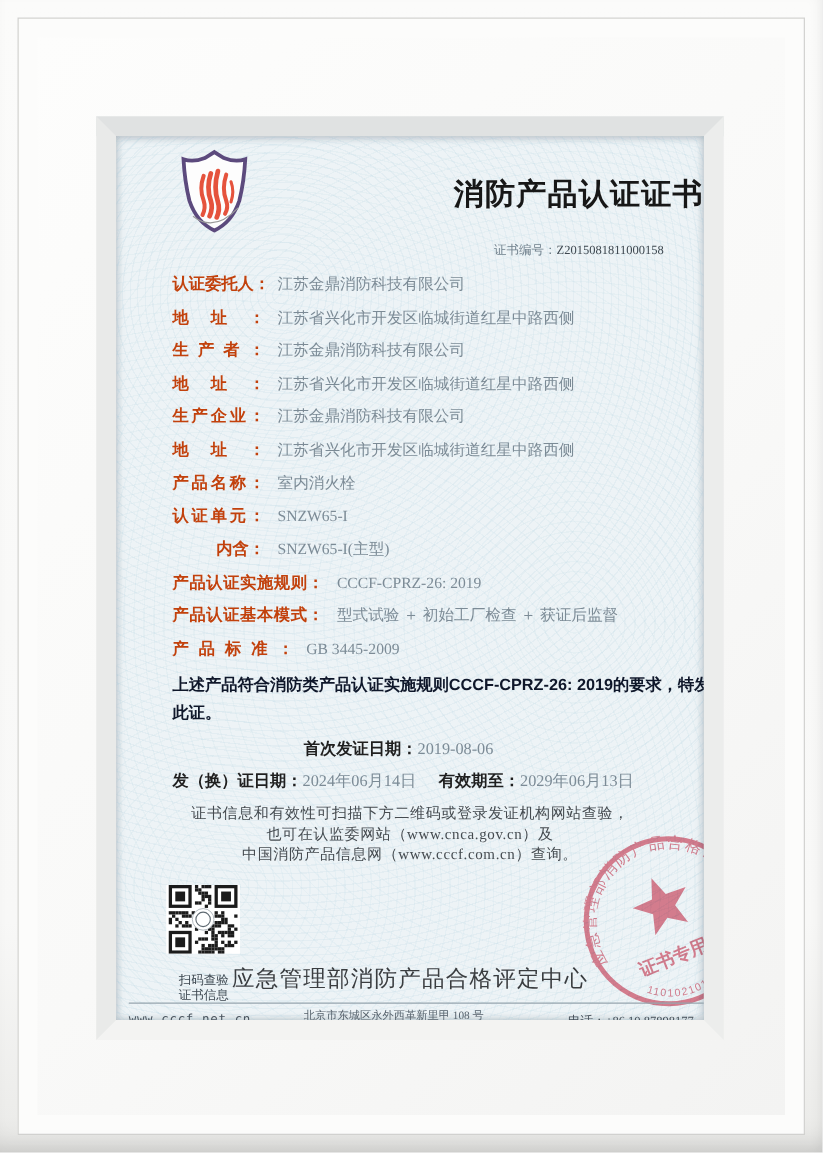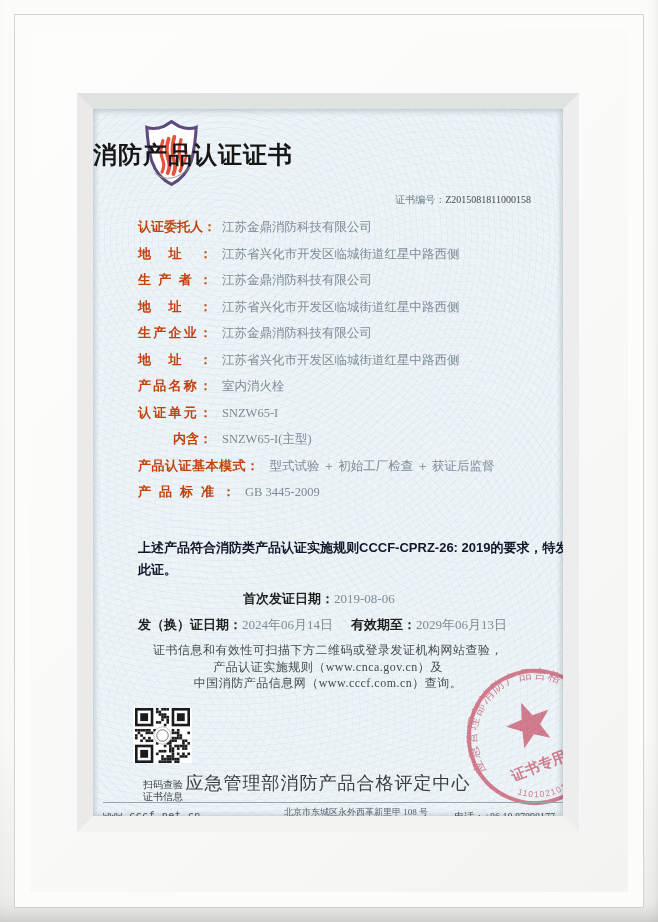--- a/index.html
+++ b/index.html
@@ -23,21 +23,21 @@
                inset 3px 0 5px rgba(90,105,120,.10), inset -3px 0 5px rgba(90,105,120,.10);
   }
   .paper::before{content:"";position:absolute;inset:0;pointer-events:none;opacity:.55;
     background-image:
       repeating-radial-gradient(circle at 28% 18%, rgba(150,195,215,.20) 0 1px, transparent 1px 6px),
       repeating-radial-gradient(circle at 78% 55%, rgba(150,195,215,.16) 0 1px, transparent 1px 8px),
       repeating-radial-gradient(circle at 18% 85%, rgba(150,195,215,.16) 0 1px, transparent 1px 7px);}
   .abs{position:absolute;}
   
   .logo{left:50px;top:9px;width:57px;height:70px;}
-  .title{left:0;right:0;top:30px;text-align:left;font-size:24px;font-weight:bold;
+  .title{left:0;right:0;top:30px;text-align:right;font-size:24px;font-weight:bold;
     letter-spacing:1px;color:#171717;}
   .certno{right:32px;top:84px;font-family:"Liberation Serif",serif;font-size:10px;color:#3e4850;}
   .certno .cl{color:#70808c;}
   
   .rows{left:45px;right:16px;top:105px;font-size:13px;line-height:26.5px;color:#222;}
   .row{white-space:nowrap;height:26.5px;}
   .lab{display:inline-block;font-weight:bold;color:#c2410c;vertical-align:top;}
   .jl{width:74px;text-align:justify;text-align-last:justify;}
   .lr{width:74px;text-align:right;}
   .jw{width:97px;text-align:justify;text-align-last:justify;}
@@ -60,21 +60,21 @@
   
   .issuer{left:0;right:0;top:662px;text-align:center;font-family:"Liberation Serif",serif;
     font-size:18px;letter-spacing:1px;color:#3a3d40;}
   
   .seal{left:367px;top:553px;width:150px;height:150px;mix-blend-mode:multiply;opacity:.9;}
   
   .divider{left:10px;width:474px;top:693px;border-top:1px solid #96a5ae;height:0;}
   .footer{left:0;right:0;top:698px;display:flex;align-items:flex-start;color:#4c5862;}
   .f-web{width:150px;padding-left:10px;padding-top:3px;font-family:"DejaVu Sans Mono",monospace;
     font-size:10px;letter-spacing:.5px;color:#4a555f;}
-  .f-addr{flex:1;text-align:right;font-family:"Liberation Serif",serif;font-size:9px;line-height:11px;color:#56626c;}
+  .f-addr{flex:1;text-align:left;font-family:"Liberation Serif",serif;font-size:9px;line-height:11px;color:#56626c;}
   .f-phone{width:135px;padding-right:8px;padding-top:3px;text-align:right;
     font-family:"Liberation Serif",serif;font-size:10px;color:#434e58;white-space:nowrap;}
 </style>
 </head>
 <body>
 
 <div class="photo">
   <div class="frame-line">
     <div class="mat">
       <div class="bevel">
@@ -100,39 +100,40 @@
           <div class="abs rows">
             <div class="row"><span class="lab jl">认证委托人：</span><span class="val">江苏金鼎消防科技有限公司</span></div>
             <div class="row"><span class="lab jl">地址：</span><span class="val">江苏省兴化市开发区临城街道红星中路西侧</span></div>
             <div class="row"><span class="lab jl">生产者：</span><span class="val">江苏金鼎消防科技有限公司</span></div>
             <div class="row"><span class="lab jl">地址：</span><span class="val">江苏省兴化市开发区临城街道红星中路西侧</span></div>
             <div class="row"><span class="lab jl">生产企业：</span><span class="val">江苏金鼎消防科技有限公司</span></div>
             <div class="row"><span class="lab jl">地址：</span><span class="val">江苏省兴化市开发区临城街道红星中路西侧</span></div>
             <div class="row"><span class="lab jl">产品名称：</span><span class="val">室内消火栓</span></div>
             <div class="row"><span class="lab jl">认证单元：</span><span class="val">SNZW65-I</span></div>
             <div class="row"><span class="lab lr">内含：</span><span class="val">SNZW65-I(主型)</span></div>
+            <div class="row"><span class="lab ll">产品认证实施规则：</span><span class="val">CCCF-CPRZ-26: 2019</span></div>
             <div class="row"><span class="lab ll">产品认证基本模式：</span><span class="val">型式试验 ＋ 初始工厂检查 ＋ 获证后监督</span></div>
             <div class="row"><span class="lab jw">产品标准：</span><span class="val">GB 3445-2009</span></div>
           </div>
 
           <div class="abs statement">
             <div>上述产品符合消防类产品认证实施规则CCCF-CPRZ-26: 2019的要求，特发</div>
             <div>此证。</div>
           </div>
 
           <div class="abs issue1">
             <span class="blab">首次发证日期：</span><span class="bval">2019-08-06</span>
           </div>
           <div class="abs issue2">
             <span class="blab">发（换）证日期：</span><span class="bval">2024年06月14日</span><span class="gap"></span><span class="blab">有效期至：</span><span class="bval">2029年06月13日</span>
           </div>
 
           <div class="abs notice">
             <div>证书信息和有效性可扫描下方二维码或登录发证机构网站查验，</div>
-            <div>产品认证实施规则（www.cnca.gov.cn）及</div>
+            <div>也可在认监委网站（www.cnca.gov.cn）及</div>
             <div>中国消防产品信息网（www.cccf.com.cn）查询。</div>
           </div>
 
           <div class="abs qrbox">
             <svg class="qr" viewBox="0 0 54.6 54.6">
                 <rect x="20.8" y="0" width="2.6" height="2.6" fill="#1b1b1b"></rect>
                 <rect x="26" y="0" width="2.6" height="2.6" fill="#1b1b1b"></rect>
                 <rect x="28.6" y="0" width="2.6" height="2.6" fill="#1b1b1b"></rect>
                 <rect x="31.200000000000003" y="0" width="2.6" height="2.6" fill="#1b1b1b"></rect>
                 <rect x="20.8" y="2.6" width="2.6" height="2.6" fill="#1b1b1b"></rect>

